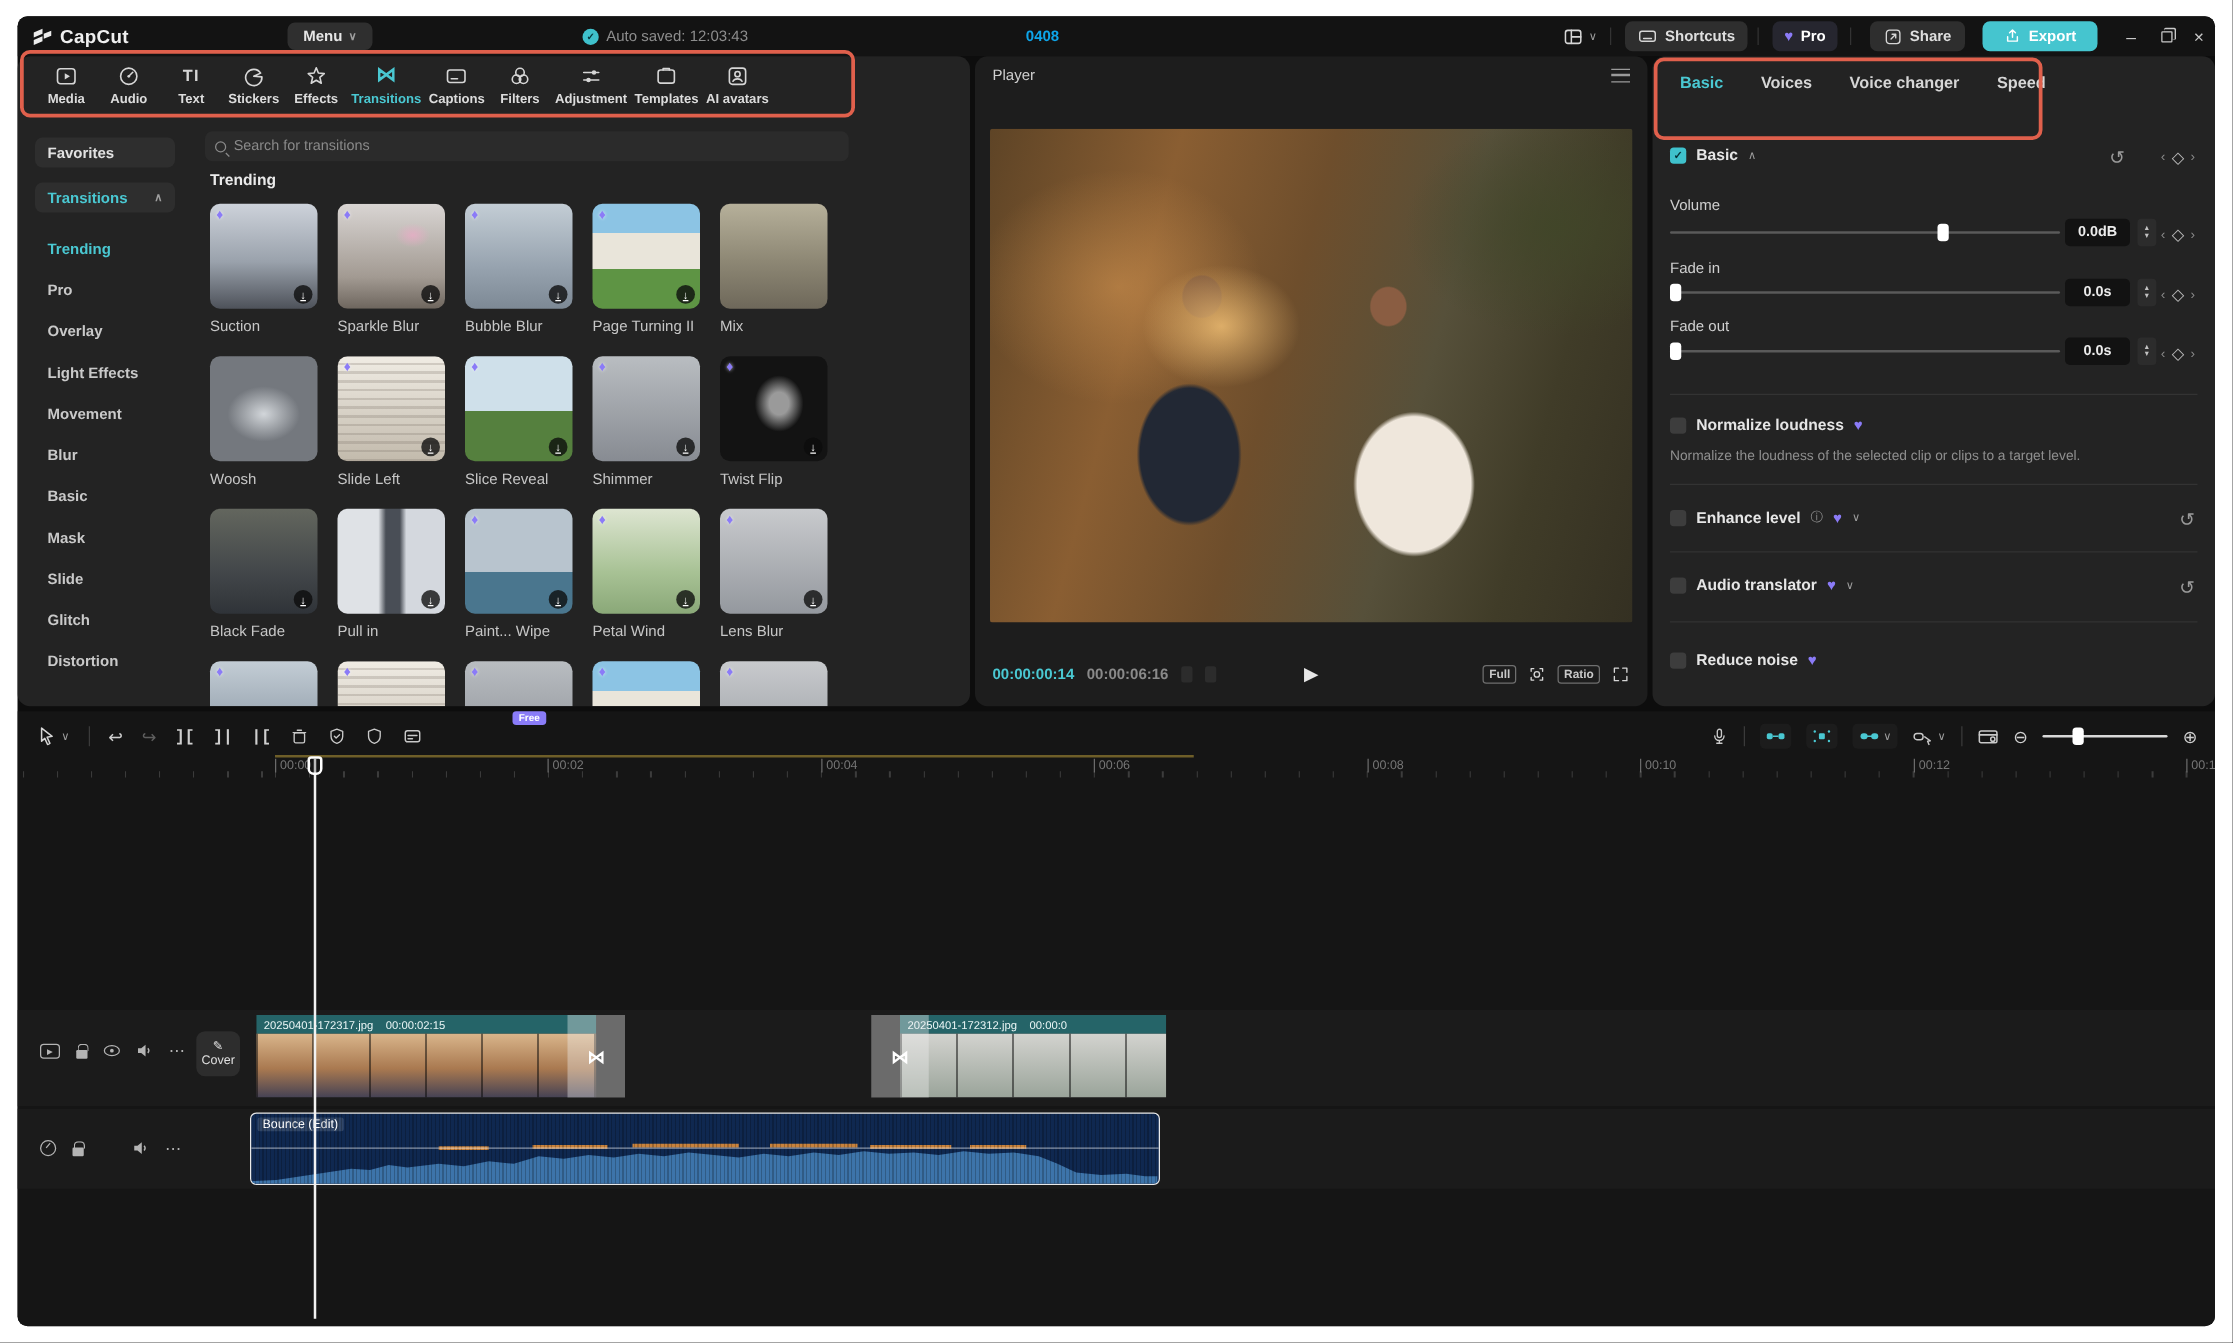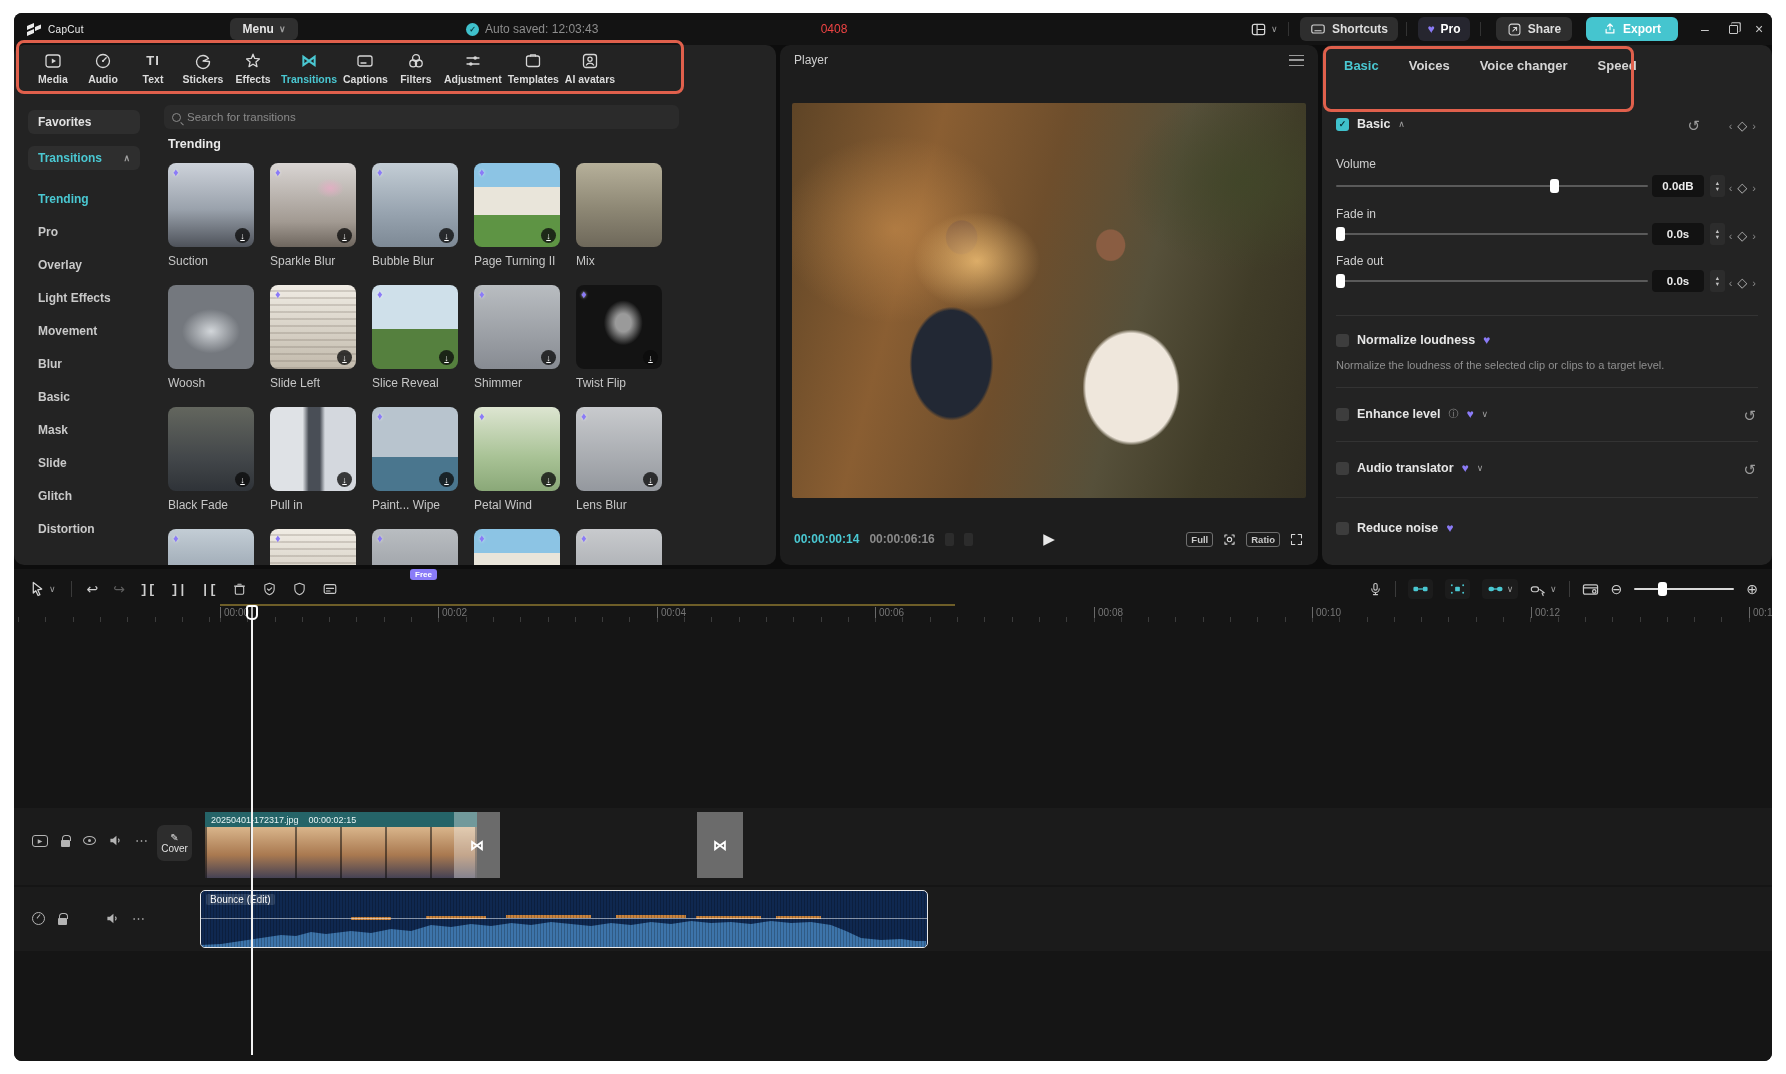--- a/index.html
+++ b/index.html
@@ -6,26 +6,26 @@
   body{margin:0;background:#fff;font-family:"Liberation Sans",sans-serif}
   #page{position:relative;width:1786px;height:1074px;background:#fff;overflow:hidden}
   #win{position:absolute;left:14px;top:13px;width:1758px;height:1048px;background:#0d0d0d;border-radius:8px;overflow:hidden}
   svg{display:block}
   .sic{stroke:#d6d6d6;fill:none;stroke-width:1.3;stroke-linecap:round;stroke-linejoin:round}
   .tic{stroke:#c9c9c9;fill:none;stroke-width:1.3;stroke-linecap:round;stroke-linejoin:round}
 
   
   #titlebar{position:absolute;left:0;top:0;width:100%;height:32px;background:#131313}
   .tb-it{position:absolute;top:0;height:32px;display:flex;align-items:center;gap:6px;color:#d9d9d9;font-size:12px}
-  .logo-txt{font-weight:normal;font-size:10px;color:#efefef;letter-spacing:.3px}
+  .logo-txt{font-weight:bold;font-size:15px;color:#efefef;letter-spacing:.3px}
   .menu-btn{position:absolute;left:216px;top:5px;width:68px;height:22px;background:#2f2f2f;border-radius:6px;display:flex;align-items:center;justify-content:center;gap:5px;color:#e6e6e6;font-size:12px;font-weight:bold;cursor:default}
   .chev{font-size:9px;color:#9f9f9f}
   .asdot{width:13px;height:13px;border-radius:50%;background:#3fc1cc;color:#06343a;font-size:8px;display:flex;align-items:center;justify-content:center;font-weight:bold}
   .as-txt{color:#8d8d8d}
-  .doc-title{position:absolute;left:760px;top:0;width:120px;height:32px;display:flex;align-items:center;justify-content:center;color:#ef4444;font-size:12px;font-weight:normal}
+  .doc-title{position:absolute;left:760px;top:0;width:120px;height:32px;display:flex;align-items:center;justify-content:center;color:#0ea5e9;font-size:12px;font-weight:bold}
   .tb-sep{position:absolute;top:9px;width:1px;height:14px;background:#333}
   .tb-btn{position:absolute;top:4px;height:24px;background:#2e2e2e;border-radius:6px;display:flex;align-items:center;justify-content:center;gap:6px;color:#dedede;font-size:12px;font-weight:bold;cursor:default}
   .pro-badge{background:#26262f}
   .gem{color:#8b7bf7;font-size:12px}
   .export-btn{background:#45c5cf;color:#fff}
   .wctl{position:absolute;top:0;height:32px;width:26px;display:flex;align-items:center;justify-content:center;color:#c9c9c9;font-size:14px}
   .rest-sq{width:9px;height:9px;border:1.3px solid #c9c9c9;border-radius:1px;box-shadow:2px -2px 0 -0.3px #131313,2.5px -2.5px 0 0.3px #c9c9c9}
 
   
   .panel{position:absolute;top:32px;height:520px;background:#232323;border-radius:10px;overflow:hidden}
@@ -775,20 +775,27 @@
     </div>
 
     <div class="vclips">
       <div class="clip" style="left:0;width:272px">
         <div class="chead">
               <span>20250401-172317.jpg</span>
               <span>00:00:02:15</span>
             </div>
         <div class="cbody fs1"></div>
       </div>
+      <div class="clip" style="left:515px;width:213px">
+        <div class="chead">
+              <span>20250401-172312.jpg</span>
+              <span>00:00:0</span>
+            </div>
+        <div class="cbody fs3"></div>
+      </div>
       <div class="tov" style="left:249px">
             <span>⋈</span>
           </div>
       <div class="tov" style="left:492px">
             <span>⋈</span>
           </div>
     </div>
 
     <div class="aclip">
       <span class="alabel">Bounce (Edit)</span>

